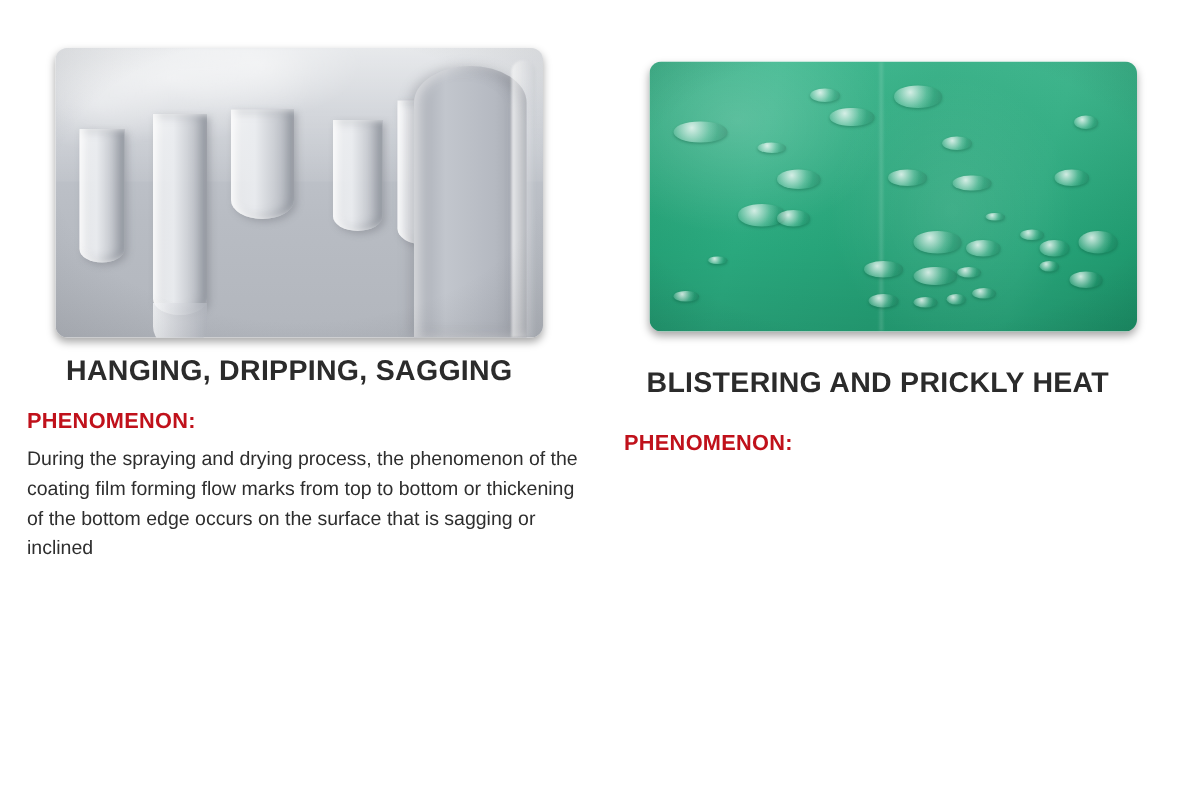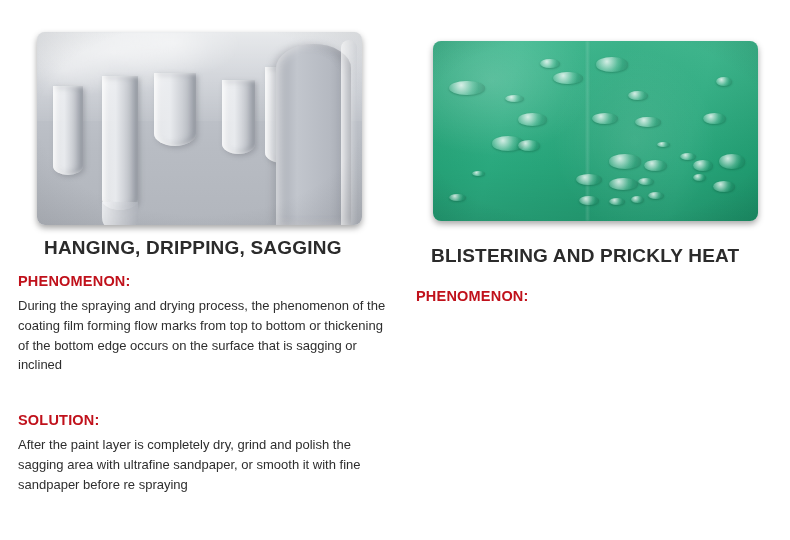--- a/index.html
+++ b/index.html
@@ -207,24 +207,20 @@
         </div>
       </div>
 
       <div class="card-title card-title-left">HANGING, DRIPPING, SAGGING</div>
 
       <div class="block-phenomenon-left">
         <div class="section-label">PHENOMENON:</div>
         <div class="body-text">During the spraying and drying process, the phenomenon of the coating film forming flow marks from top to bottom or thickening of the bottom edge occurs on the surface that is sagging or inclined</div>
       </div>
 
-      <div class="block-solution-left">
-        <div class="section-label">SOLUTION:</div>
-        <div class="body-text">After the paint layer is completely dry, grind and polish the sagging area with ultrafine sandpaper, or smooth it with fine sandpaper before re spraying</div>
-      </div>
 
     </div>
 
     <div class="column column-right">
 
       <div class="photo-wrap photo-wrap-right">
         <div class="photo photo-right">
           <div class="blister-bg"></div>
           <div class="blister-sheen"></div>
           <div class="seam"></div>

